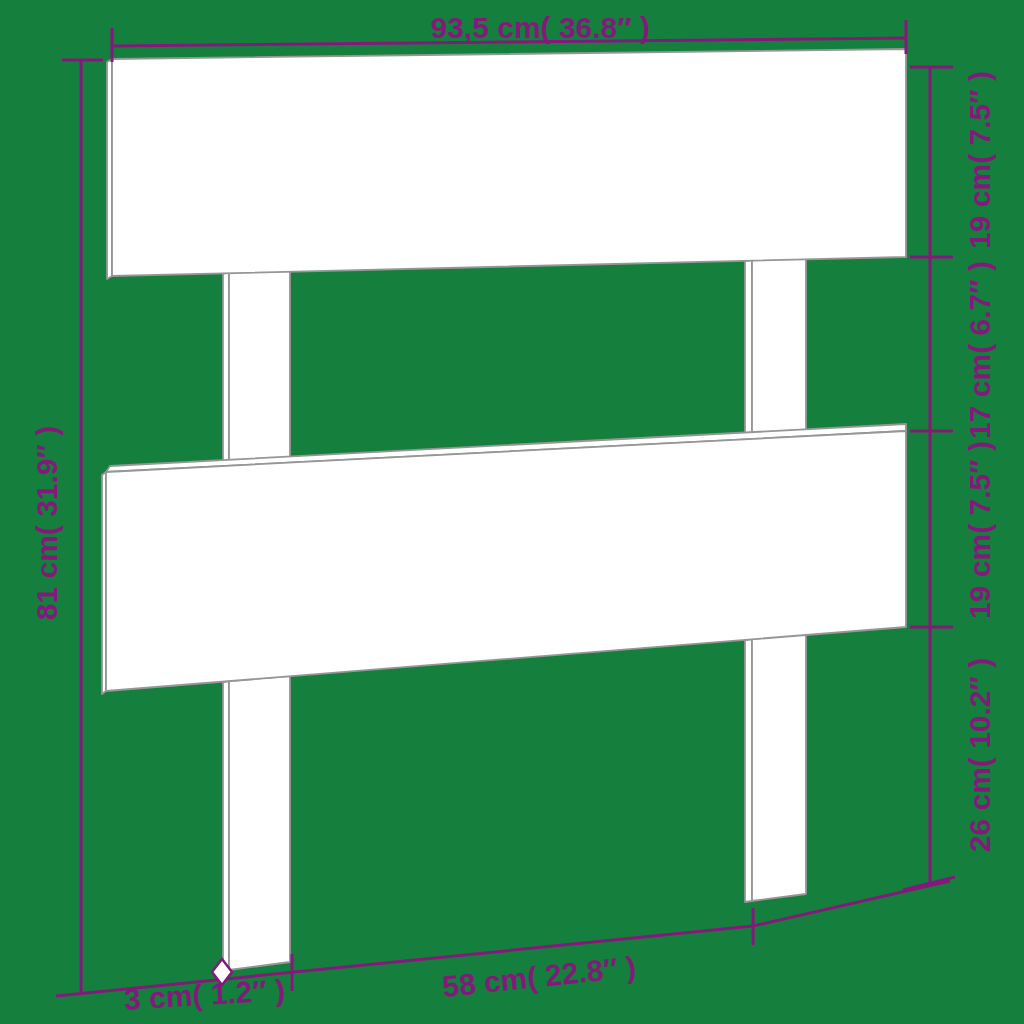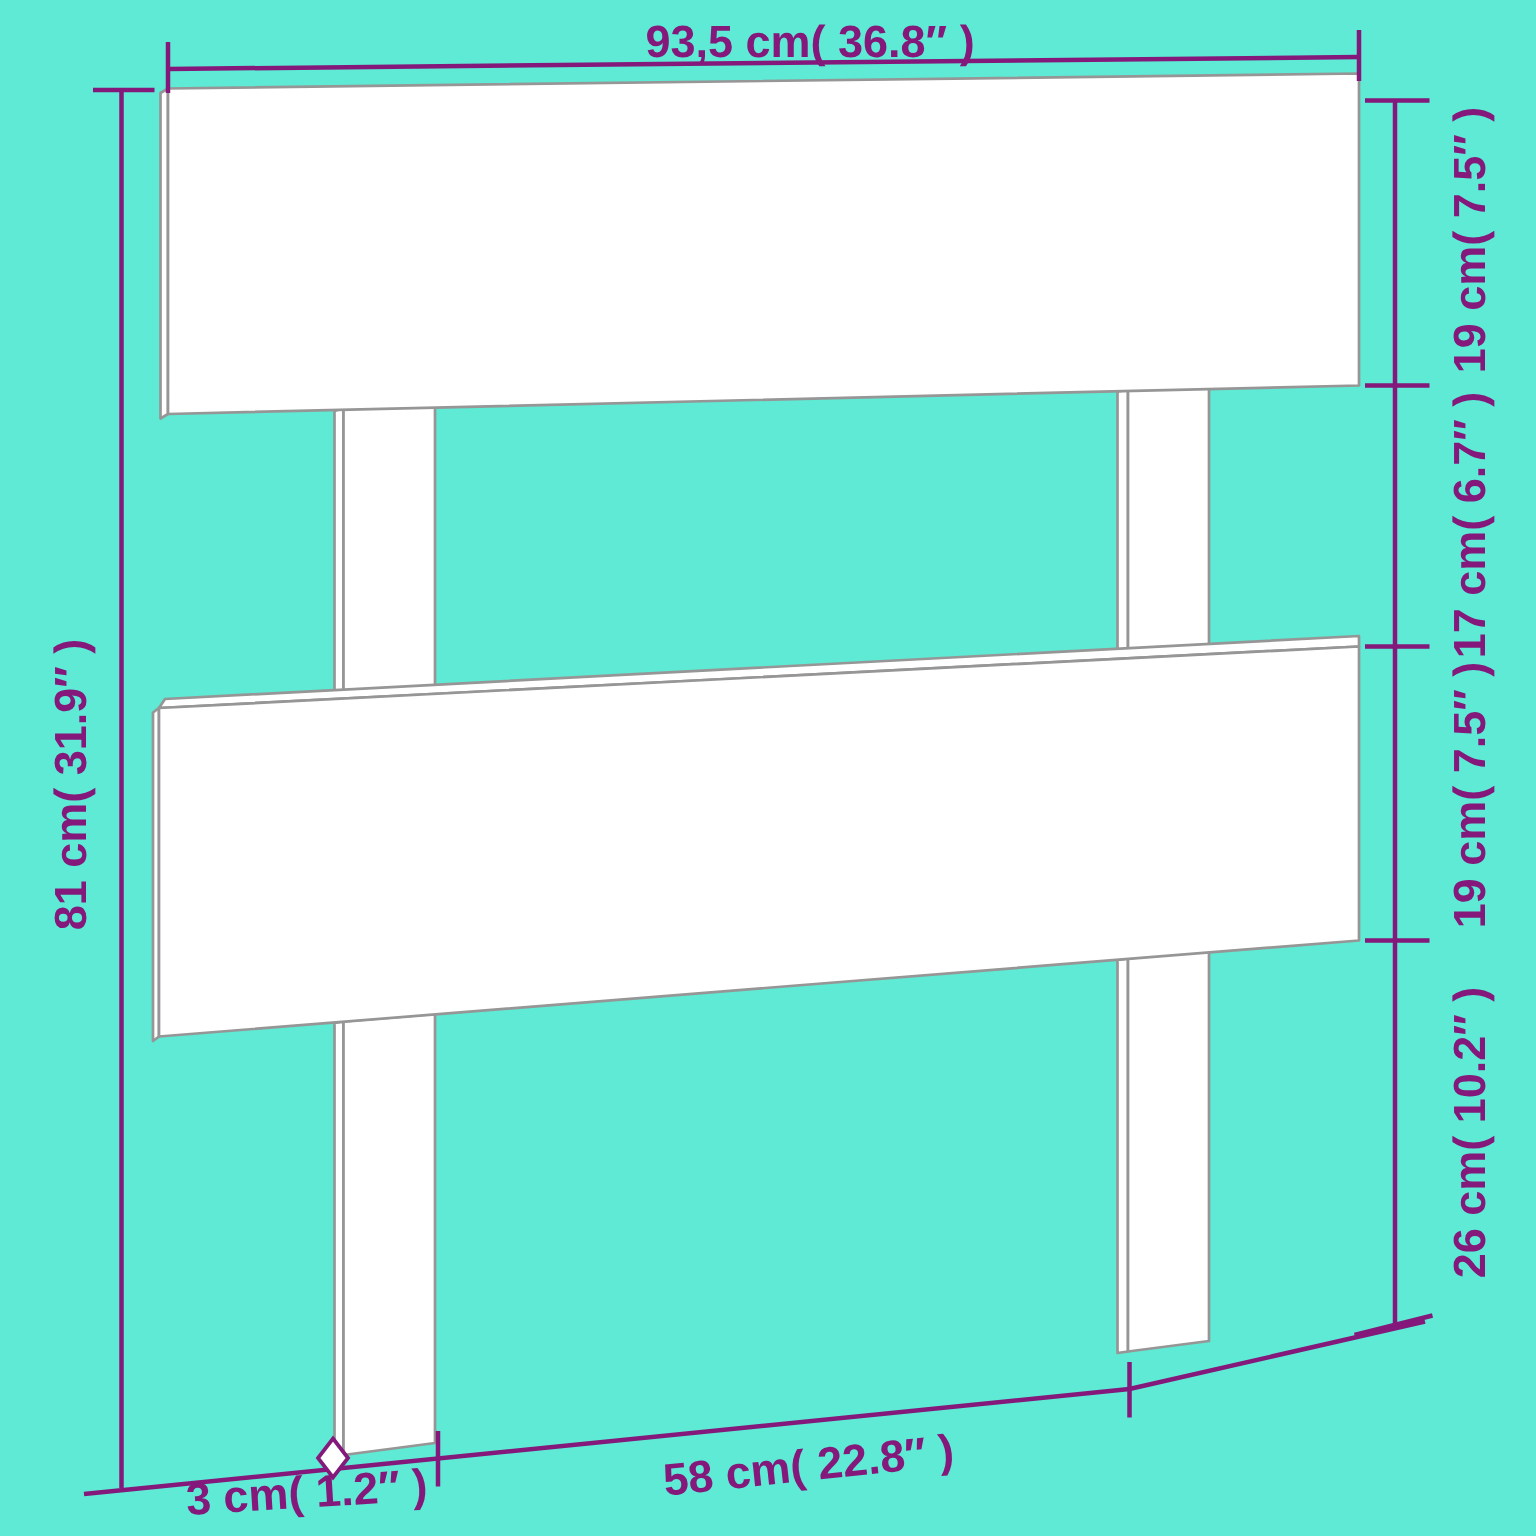--- a/index.html
+++ b/index.html
@@ -4,21 +4,21 @@
 <style>
   html, body {
     margin: 0;
     padding: 0;
     background: #ffffff;
   }
   .canvas {
     position: relative;
     width: 1024px;
     height: 1024px;
-    background: #5eead4;
+    background: #15803d;
     overflow: hidden;
   }
   svg { display: block; }
   .wood polygon {
     fill: #ffffff;
     stroke: #969696;
     stroke-width: 1.8;
     stroke-linejoin: round;
   }
   .dim line {

